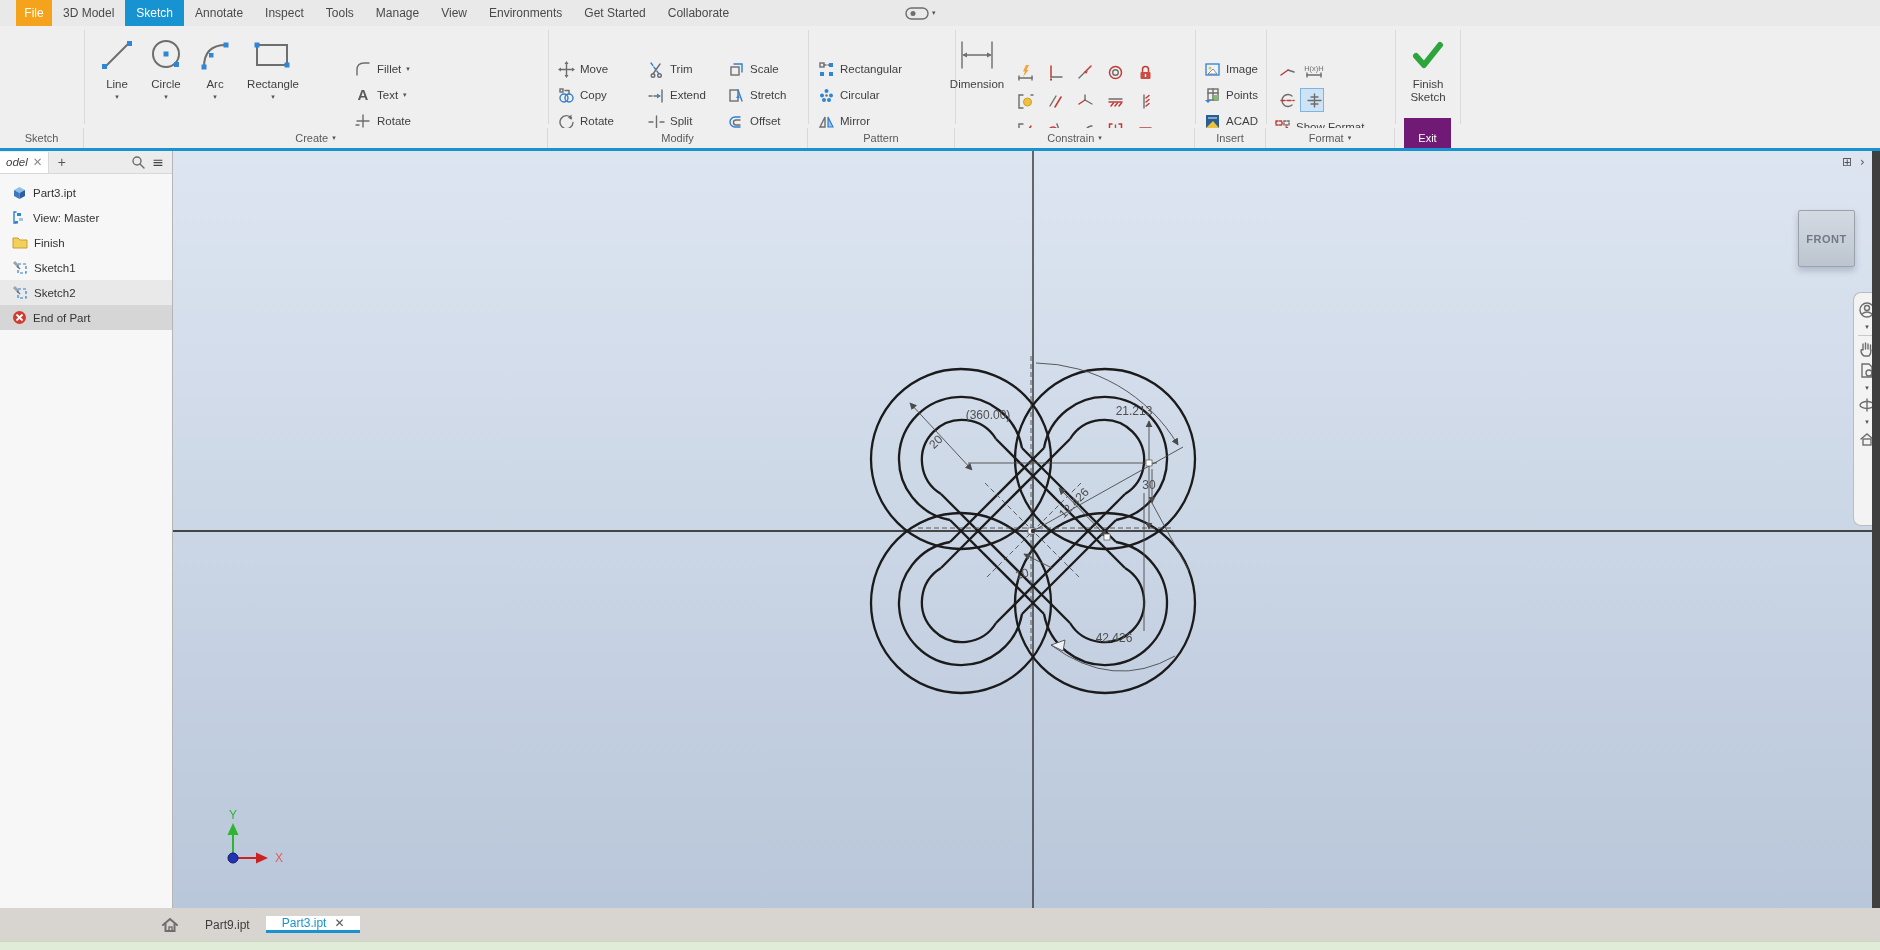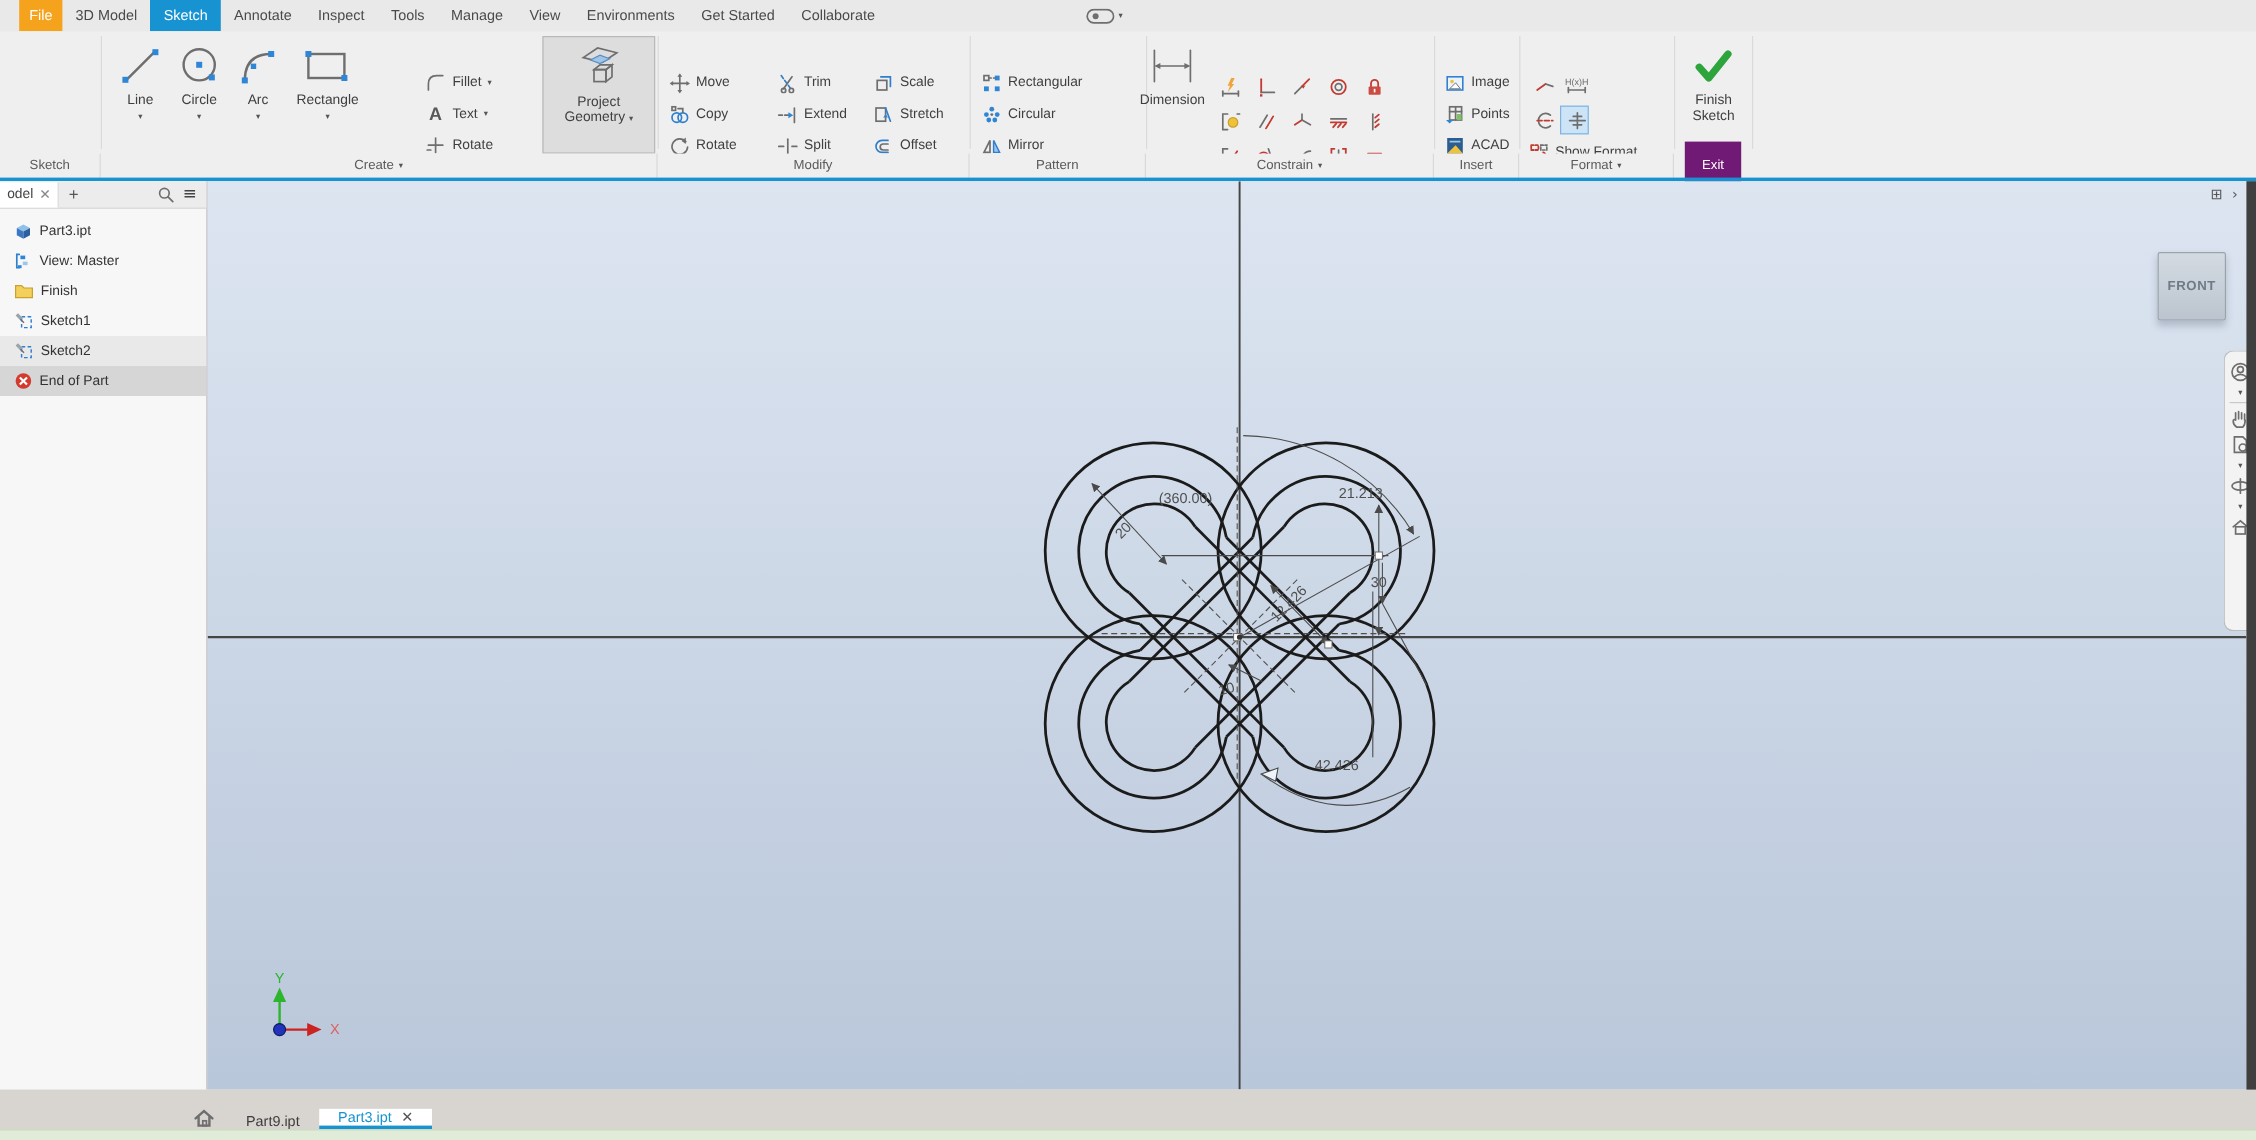--- a/index.html
+++ b/index.html
@@ -21,33 +21,33 @@
   .srow{position:absolute;height:26px;display:flex;align-items:center;gap:5px;font-size:11.5px;color:#3f3f3f;padding:0 2px;white-space:nowrap;}
   .caret{font-family:"DejaVu Sans",sans-serif;font-size:7px;color:#555;}
   .cell{position:absolute;width:26px;height:26px;display:flex;align-items:center;justify-content:flex-end;}
   .selcell{background:#cde4f7;border:1px solid #7fb4e0;box-sizing:border-box;}
   
   #grouplabels{left:0;top:128px;width:1880px;height:20px;background:#efefef;}
   .glabel{position:absolute;top:0;height:20px;display:flex;align-items:center;justify-content:center;font-size:11px;color:#5a5a5a;border-right:1px solid #d9d9d9;box-sizing:border-box;gap:4px;}
   #blueline{left:0;top:148px;width:1880px;height:3px;background:#1793d1;}
   
   #browser{left:0;top:151px;width:173px;height:757px;background:#f7f7f7;border-right:1px solid #b5b5b5;box-sizing:border-box;}
-  #browser-header{display:flex;align-items:center;height:22px;background:#ececec;border-bottom:1px solid #d8d8d8;font-size:11.5px;color:#444;}
+  #browser-header{display:flex;align-items:center;height:22px;background:#ececec;border-bottom:1px solid #d8d8d8;font-size:11.5px;color:#444;font-style:italic;}
   .btab{display:flex;align-items:center;gap:5px;background:#fff;height:21px;padding:0 6px;border-right:1px solid #d8d8d8;}
   .tree-row{display:flex;align-items:center;height:25px;font-size:11.5px;color:#333;gap:6px;padding-left:12px;}
   .tree-row.hl1{background:#e9e9e9;}
   .tree-row.hl2{background:#d6d6d6;}
   
   #canvas{left:173px;top:151px;width:1699px;height:757px;background:linear-gradient(#dde5f1 0%,#cdd8e7 45%,#b9c7da 100%);}
   #viewcube{left:1798px;top:210px;width:55px;height:55px;background:linear-gradient(#d3dae2,#bcc5cf);border:1px solid #9aa2ab;border-radius:2px;display:flex;align-items:center;justify-content:center;font-size:11px;font-weight:bold;color:#707a86;letter-spacing:.5px;box-shadow:0 4px 6px rgba(60,70,90,.25);}
   #canvas-corner{left:1842px;top:155px;display:flex;gap:8px;color:#555;font-family:"DejaVu Sans",sans-serif;font-size:12px;}
   #navbar{left:1853px;top:292px;width:27px;height:234px;background:#f3f3f3;border:1px solid #bcbcbc;border-right:none;border-radius:8px 0 0 8px;display:flex;flex-direction:column;align-items:center;padding-top:8px;gap:4px;box-sizing:border-box;}
   #rightstrip{left:1872px;top:151px;width:8px;height:790px;background:#3f3f3f;}
   
-  #tabbar{left:0;top:908px;width:1880px;height:33px;background:#d8d5d1;display:flex;align-items:flex-end;}
+  #tabbar{left:0;top:908px;width:1880px;height:33px;background:#d8d5d1;display:flex;align-items:center;}
   #tabbar-filler{width:150px;background:#f2f2f2;border-right:1px solid #cfcfcf;}
   .doctab{display:flex;align-items:center;gap:8px;padding:0 16px;font-size:12px;color:#3d3d3d;}
   .doctab.active{background:#fff;color:#1793d1;border-bottom:3px solid #1793d1;box-sizing:border-box;}
   #statusbar{left:0;top:941px;width:1880px;height:9px;background:#e0ecd8;border-top:1px solid #c6d8bd;}
   
   .g{stroke:#6e6e6e;fill:none;stroke-width:1.4;stroke-linecap:round;}
   .g2{stroke:#6e6e6e;fill:none;stroke-width:2;stroke-linecap:round;}
   .b{stroke:#2e7fd0;fill:none;stroke-width:1.4;stroke-linecap:round;}
   .r{stroke:#c13b33;fill:none;stroke-width:1.5;stroke-linecap:round;}
   .fb{fill:#2e86d6;}
@@ -156,33 +156,20 @@
     </div>
     <div class="srow" style="left:352px;top:82px">
       <svg width="18" height="18" viewBox="0 0 18 18">
         <line x1="9" y1="3" x2="9" y2="15" class="g"></line>
           <line x1="3" y1="9" x2="15" y2="9" class="g"></line>
           <line x1="2" y1="13" x2="5" y2="13" class="g"></line>
       </svg>
         <span>Rotate</span>
     </div>
 
-    <div class="bigbtn pressed" style="left:452px;width:92px">
-      <div class="iconbox">
-          <svg width="42" height="40" viewBox="0 0 42 40">
-        <polygon points="8,12 20,4 36,8 24,16" fill="#e8eef5" class="g"></polygon>
-        <polygon points="14,14 22,10 30,13 22,17" fill="#9fc6e8" stroke="#5a8cc0" stroke-width="1"></polygon>
-        <rect x="17" y="22" width="10" height="10" fill="#eef2f6" class="g"></rect>
-        <polygon points="17,22 22,18 32,18 27,22" fill="#dfe7ee" class="g"></polygon>
-        <polygon points="27,22 32,18 32,28 27,32" fill="#cfd9e2" class="g"></polygon>
-      </svg>
-        </div>
-      <span>Project</span>
-      <span><span>Geometry</span> <span class="caret">▾</span></span>
-    </div>
 
     <div class="srow" style="left:556px;top:30px">
       <svg width="17" height="17" viewBox="0 0 17 17">
         <line x1="8.5" y1="2" x2="8.5" y2="15" class="g"></line>
           <line x1="2" y1="8.5" x2="15" y2="8.5" class="g"></line>
         <polygon points="8.5,0 6.5,3 10.5,3" class="fg"></polygon>
           <polygon points="8.5,17 6.5,14 10.5,14" class="fg"></polygon>
         <polygon points="0,8.5 3,6.5 3,10.5" class="fg"></polygon>
           <polygon points="17,8.5 14,6.5 14,10.5" class="fg"></polygon>
       </svg>

